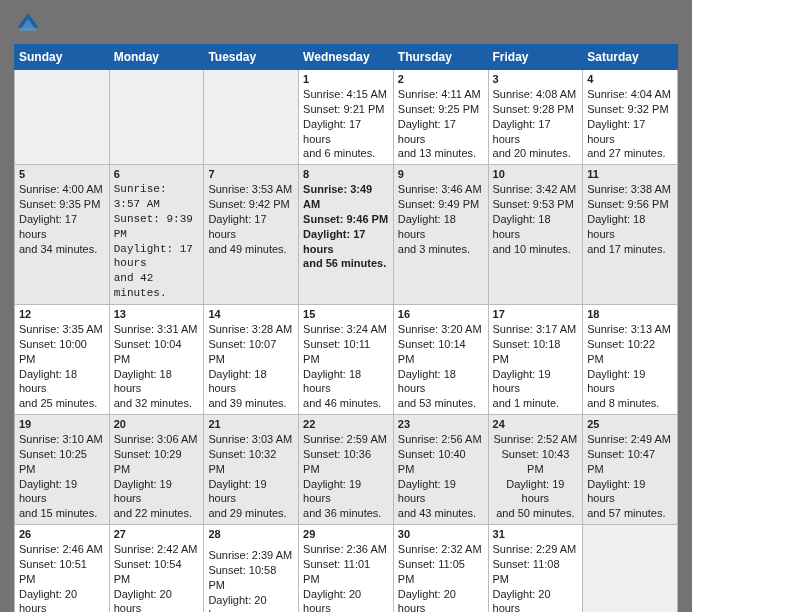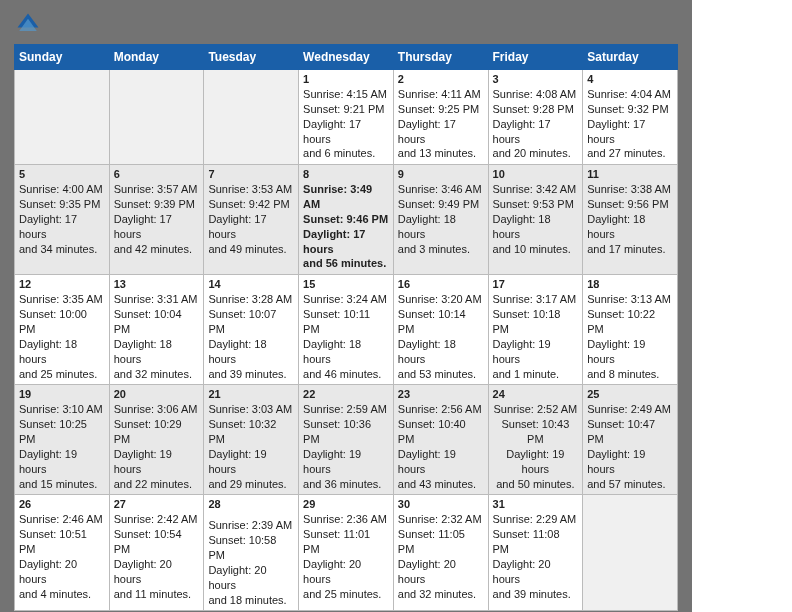--- a/index.html
+++ b/index.html
@@ -169,21 +169,21 @@
         <tr>
           <td class="gray-row">
             <span class="day-num">5</span>
             <div class="day-info" style="white-space: pre-line;">Sunrise: 4:00 AM
 Sunset: 9:35 PM
 Daylight: 17 hours
 and 34 minutes.</div>
           </td>
           <td class="gray-row">
             <span class="day-num">6</span>
-            <div class="day-info" style="white-space: pre-line;">Sunrise: 3:57 AM
+            <div class="day-info" style="white-space: pre-line; font-family: Liberation Mono, monospace;">Sunrise: 3:57 AM
 Sunset: 9:39 PM
 Daylight: 17 hours
 and 42 minutes.</div>
           </td>
           <td class="gray-row">
             <span class="day-num">7</span>
             <div class="day-info" style="white-space: pre-line;">Sunrise: 3:53 AM
 Sunset: 9:42 PM
 Daylight: 17 hours
 and 49 minutes.</div>

